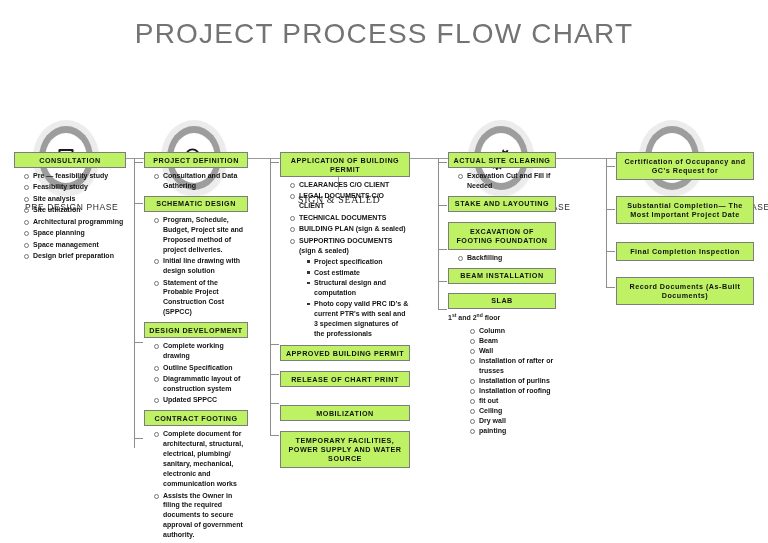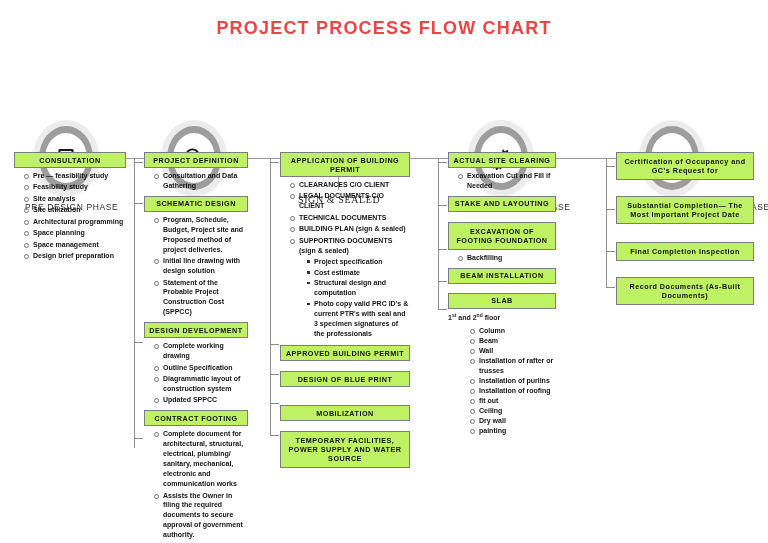--- a/index.html
+++ b/index.html
@@ -4,21 +4,21 @@
 <style>
   html,body{margin:0;padding:0;}
   body{
     width:768px;height:543px;background:#ffffff;
     font-family:"Liberation Sans", sans-serif;
     color:#1a1a1a;overflow:hidden;position:relative;
   }
   
   .title{
     position:absolute;top:18px;left:0;width:768px;text-align:center;
-    font-size:18px;letter-spacing:1.2px;color:#ef4444;font-weight:700;
+    font-size:28px;letter-spacing:1.2px;color:#737373;font-weight:400;
   }
   
   .header-band{position:absolute;top:58px;left:0;width:768px;height:90px;}
   .spine-h{
     position:absolute;top:100px;left:66px;width:612px;height:1px;
     background:#9a9a9a;
   }
   .spine-drop{
     position:absolute;top:100px;left:338px;width:1px;height:32px;
     background:#9a9a9a;
@@ -241,21 +241,21 @@
         <ul class="sub">
           <li>Project specification</li>
           <li>Cost estimate</li>
           <li>Structural design and computation</li>
           <li>Photo copy valid PRC ID's &amp; current PTR's with seal and 3 specimen signatures of the professionals</li>
         </ul>
       </li>
     </ul>
 
     <div class="box" style="margin-top:6px;">APPROVED BUILDING PERMIT</div>
-    <div class="box" style="margin-top:10px;">DESIGN OF BLUE PRINT</div>
+    <div class="box" style="margin-top:10px;">RELEASE OF CHART PRINT</div>
     <div class="box" style="margin-top:18px;">MOBILIZATION</div>
     <div class="box tall" style="margin-top:10px;">TEMPORARY FACILITIES, POWER SUPPLY AND WATER SOURCE</div>
   </div>
 </div>
 
 <div class="col c4">
   <div class="spine-v" style="height:152px;"></div>
   <div class="stub" style="top:10px;"></div>
   <div class="stub" style="top:53px;"></div>
   <div class="stub" style="top:97px;"></div>

